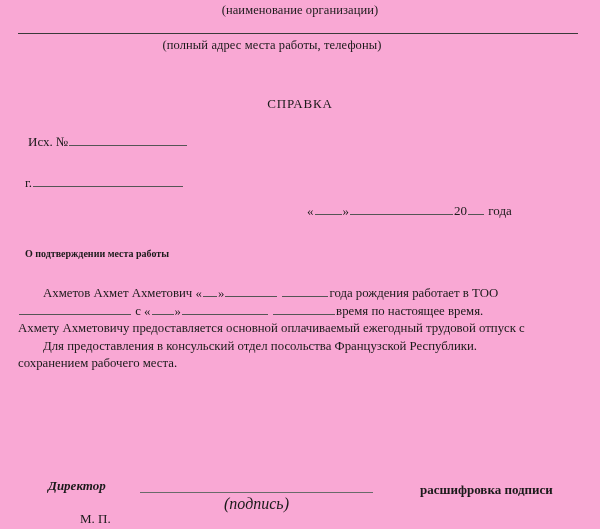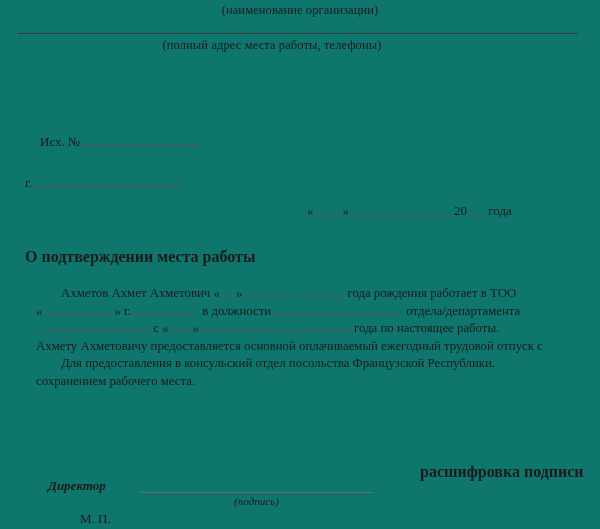--- a/index.html
+++ b/index.html
@@ -13,21 +13,21 @@
     position: relative;
     font-family: "Liberation Serif", "DejaVu Serif", serif;
     color: #1a1a1a;
     overflow: hidden;
   }
 
   .page {
     position: relative;
     width: 600px;
     height: 529px;
-    background: #0f766e;
+    background: #f9a8d4;
   }
 
   
   .org-caption {
     position: absolute;
     left: 0;
     top: 3px;
     width: 600px;
     text-align: center;
     font-size: 12.5px;
@@ -58,21 +58,21 @@
     top: 96px;
     width: 600px;
     text-align: center;
     font-size: 13px;
     letter-spacing: 0.8px;
   }
 
   
   .ref-row {
     position: absolute;
-    left: 40px;
+    left: 28px;
     top: 133px;
     font-size: 13px;
     white-space: nowrap;
   }
   .city-row {
     position: absolute;
     left: 25px;
     top: 174px;
     font-size: 13px;
     white-space: nowrap;
@@ -98,33 +98,32 @@
   .b-city  { width: 150px; }
   .b-quote { width: 27px; }
   .b-date  { width: 103px; }
   .b-yr    { width: 16px; }
 
   
   .subject {
     position: absolute;
     left: 25px;
     top: 248px;
-    font-size: 16px;
+    font-size: 10px;
     font-weight: bold;
   }
 
   
   .body-block {
     position: absolute;
     left: 18px;
     top: 285px;
     width: 564px;
     font-size: 12.8px;
     line-height: 17.6px;
-    margin-left: 18px;
   }
   .para {
     margin: 0;
     text-align: justify;
     text-justify: inter-word;
     text-indent: 25px;
   }
   .para.cont { text-indent: 0; }
   .para + .para { margin-top: 0; }
 
@@ -163,28 +162,28 @@
     width: 233px;
     height: 0;
     border-top: 1.4px solid #6a6a6a;
   }
   .sig-caption {
     position: absolute;
     left: 140px;
     top: 495px;
     width: 233px;
     text-align: center;
-    font-size: 11px;
+    font-size: 16px;
     font-style: italic;
   }
   .sig-name {
     position: absolute;
     left: 420px;
-    top: 463px;
-    font-size: 16px;
+    top: 482px;
+    font-size: 13px;
     font-weight: bold;
   }
   .stamp {
     position: absolute;
     left: 80px;
     top: 511px;
     font-size: 13px;
     text-align: right;
   }
 </style>
@@ -192,20 +191,21 @@
 <body>
 
 <div class="page">
 
   <div class="org-caption">(наименование организации)</div>
 
   <div class="header-rule"></div>
 
   <div class="addr-caption">(полный адрес места работы, телефоны)</div>
 
+  <div class="doc-title">СПРАВКА</div>
 
   <div class="ref-row">
     <span>Исх. №</span><span class="blank b-ref"></span>
   </div>
 
   <div class="city-row">
     <span>г.</span><span class="blank b-city"></span>
   </div>
 
   <div class="date-row">
@@ -215,33 +215,26 @@
   <div class="subject">О подтверждении места работы</div>
 
   <div class="body-block">
 
     <p class="para">
       <span>Ахметов Ахмет Ахметович</span>
       <span>«</span><span class="bl w14"></span><span>»</span><span class="bl w52"></span>
       <span class="bl w46"></span><span>года рождения работает в ТОО</span>
     </p>
 
-    <p class="para cont">
-      <span>«</span><span class="bl w70"></span><span>»</span>
-      <span>г.</span><span class="bl w66"></span>
-      <span>в</span>
-      <span>должности</span><span class="bl w130"></span>
-      <span>отдела/департамента</span>
-    </p>
 
     <p class="para cont">
       <span class="bl w112"></span>
       <span>с</span>
       <span>«</span><span class="bl w22"></span><span>»</span><span class="bl w86"></span>
-      <span class="bl w62"></span><span>года по настоящее работы.</span>
+      <span class="bl w62"></span><span>время по настоящее время.</span>
     </p>
 
 
     <p class="para cont">
       <span>Ахмету Ахметовичу предоставляется основной оплачиваемый ежегодный трудовой отпуск с</span>
     </p>
 
     <p class="para">
       <span>Для предоставления в консульский отдел посольства Французской Республики.</span>
     </p>

